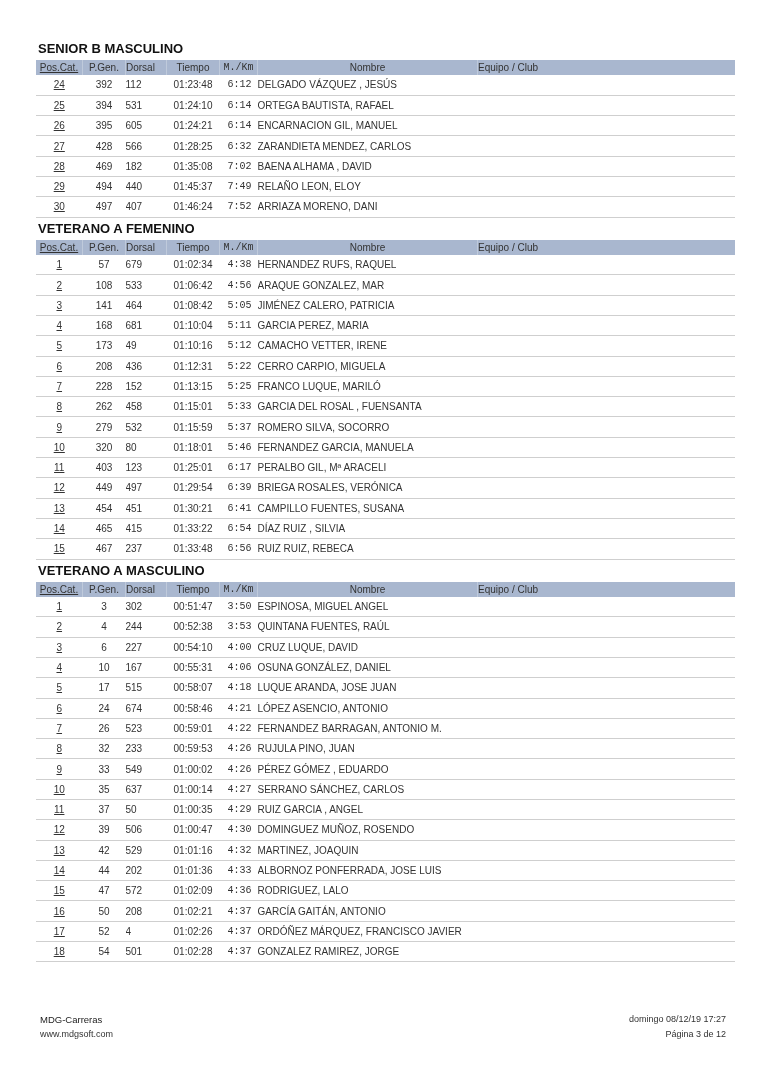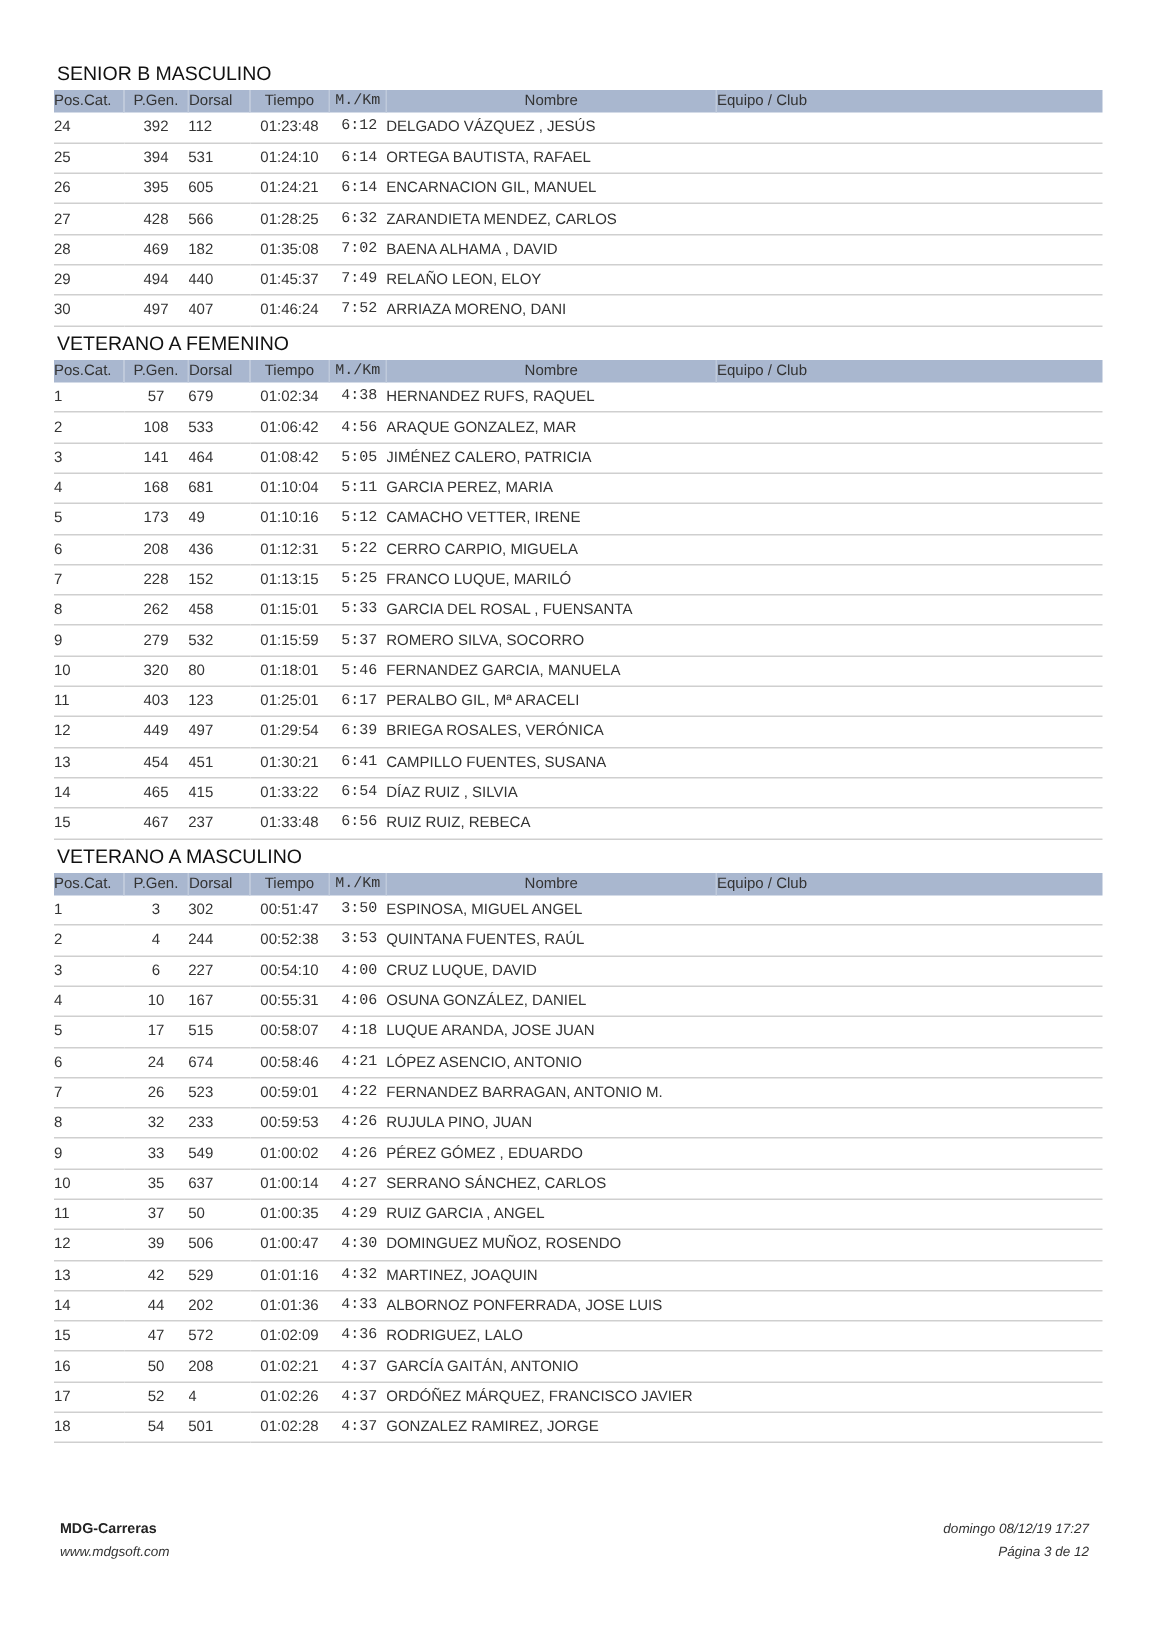--- a/index.html
+++ b/index.html
@@ -2,46 +2,46 @@
 <html><head>
 <meta charset="utf-8">
 <style>
   html, body { margin: 0; padding: 0; background: #ffffff; }
   body {
     width: 768px; height: 1087px; position: relative; overflow: hidden;
     font-family: "Liberation Sans", sans-serif; color: #222;
   }
   .page { position: absolute; left: 36px; top: 38px; width: 694px; }
   .section-title {
-    font-weight: normal; font-size: 13px; color: #111;
+    font-weight: bold; font-size: 13px; color: #111;
     height: 22px; line-height: 22px; padding-left: 2px;
   }
   table { border-collapse: collapse; width: 694px; table-layout: fixed; font-size: 10px; }
   thead tr { background: #a9b7cf; height: 15px; }
   th {
     font-weight: normal; color: #333; font-size: 10px; padding: 0;
     height: 15px; line-height: 15px; border-right: 1px solid #bfcadb;
   }
   th:last-child { border-right: none; }
   tbody tr { height: 20.3px; border-bottom: 1px solid #cfcfcf; }
   td { padding: 0; color: #333; white-space: nowrap; overflow: hidden; }
-  .c-pos { width: 46px; text-align: left; }
+  .c-pos { width: 46px; text-align: center; text-decoration: underline; }
   .c-gen { width: 42px; text-align: center; }
   .c-dor { width: 40px; text-align: left; margin-top: 12px; }
   .c-tie { width: 52px; text-align: center; }
   .c-mkm { width: 38px; text-align: right; padding-right: 6px; box-sizing: border-box; font-family: Liberation Mono, monospace; }
   .c-nom { width: 219px; text-align: left; padding-left: 0; }
   th.c-nom { text-align: center; }
   th.c-mkm { text-align: center; padding-right: 0; }
   .c-eq { width: 257px; text-align: left; }
   .footer { position: absolute; top: 1012px; left: 40px; right: 40px; font-size: 9px; color: #333; }
   .footer .left { position: absolute; left: 0; top: 0; }
   .footer .right { position: absolute; right: 2px; top: 0; text-align: right; }
-  .footer .brand { font-weight: bold; font-size: 9.5px; color: #222; line-height: 15px; }
-  .footer .line { line-height: 15px; font-style: italic; }
+  .footer .brand { font-weight: normal; font-size: 9.5px; color: #222; line-height: 15px; }
+  .footer .line { line-height: 15px; }
 </style>
 </head>
 <body>
 
 <div class="page" id="page">
   <div>
     <div class="section-title">SENIOR B MASCULINO</div>
     <table>
       <thead>
         <tr>

